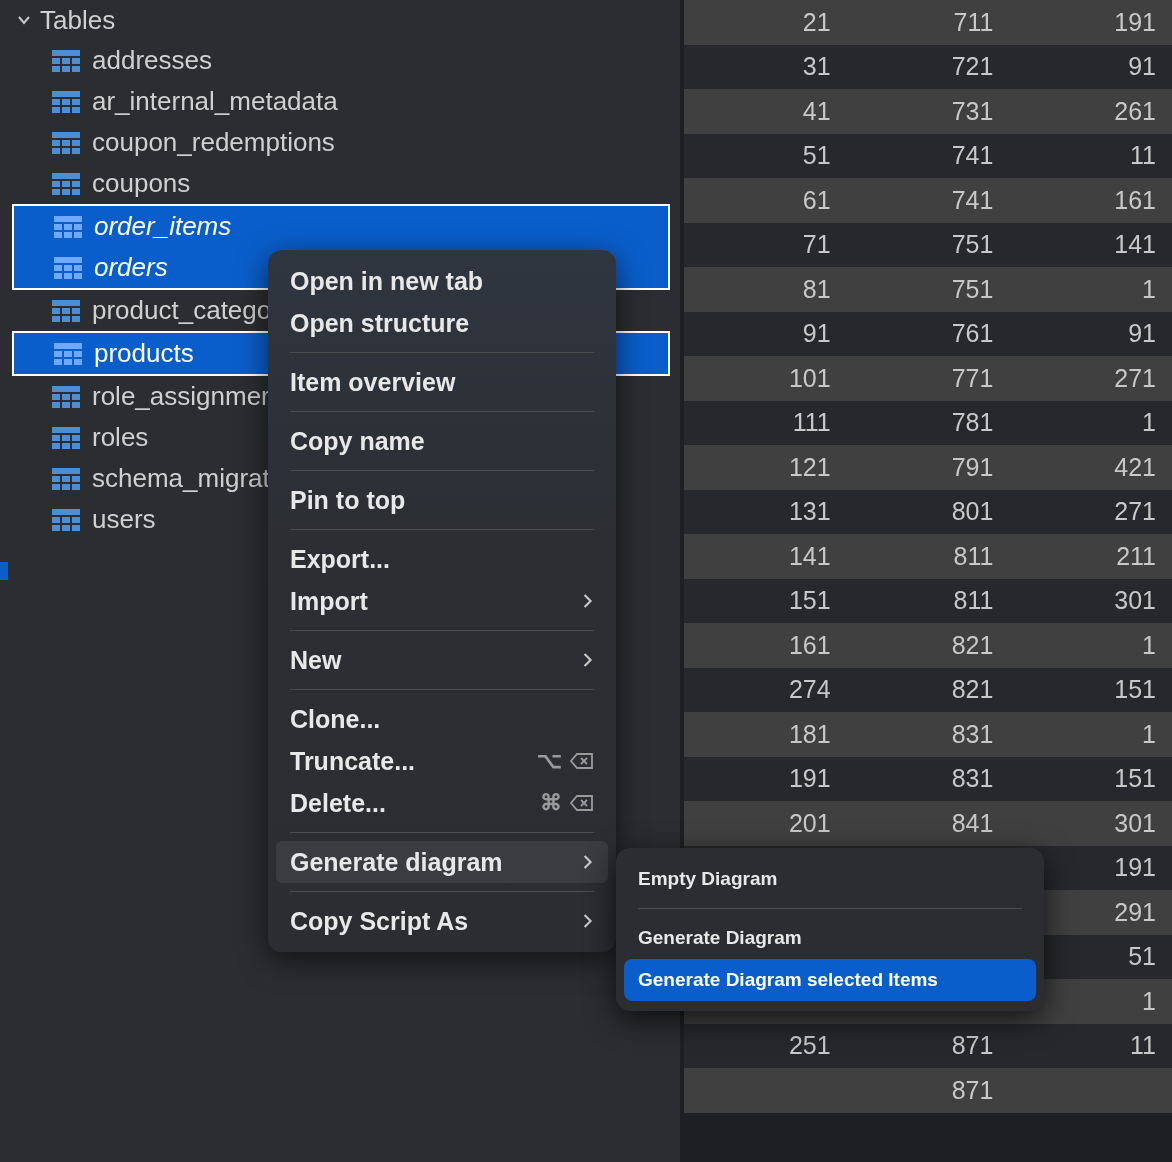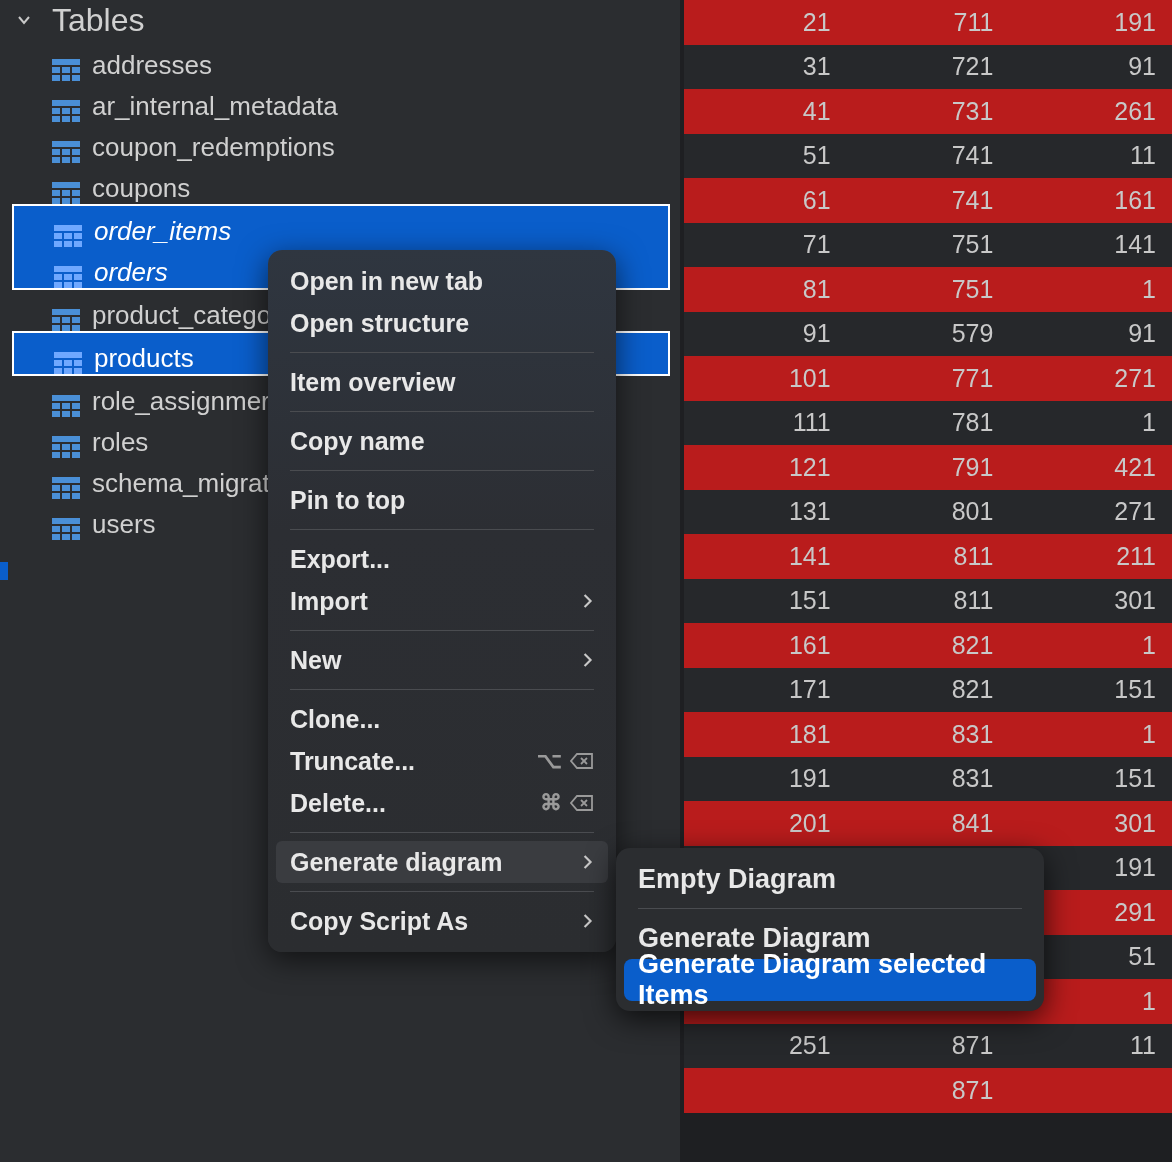--- a/index.html
+++ b/index.html
@@ -18,34 +18,33 @@
     top: 0;
     width: 680px;
     height: 1162px;
     background: #2b2d30;
   }
   .folder-row {
     display: flex;
     align-items: center;
     height: 40px;
     padding-left: 14px;
-    font-size: 32px;
+    font-size: 26px;
     color: #d0d0d0;
     cursor: pointer;
-    gap: 12px;
   }
   .chevron {
     display: inline-flex;
     width: 20px;
     height: 20px;
     margin-right: 6px;
   }
   .table-row {
     display: flex;
-    align-items: flex-end;
+    align-items: center;
     height: 41px;
     padding-left: 52px;
     font-size: 26px;
     color: #d0d0d0;
     cursor: pointer;
   }
   .selected-group {
     border: 2px solid #fff;
     background: #0a5ecb;
     margin-left: 12px;
@@ -85,21 +84,21 @@
     background: #1e1f22;
     font-size: 25px;
     color: #c8c8c8;
   }
   .data-row {
     display: flex;
     height: 44.5px;
     align-items: center;
   }
   .data-row.odd { background: #26282b; }
-  .data-row.even { background: #b91c1c; }
+  .data-row.even { background: #404040; }
   .data-cell {
     flex: 1;
     text-align: right;
     padding-right: 16px;
     font-variant-numeric: tabular-nums;
   }
   .context-menu {
     position: absolute;
     left: 268px;
     top: 250px;
@@ -139,21 +138,21 @@
   }
   .submenu {
     position: absolute;
     left: 616px;
     top: 848px;
     width: 428px;
     background: #2b2d30;
     border-radius: 14px;
     box-shadow: 0 8px 30px rgba(0,0,0,0.7);
     padding: 10px 0;
-    font-size: 27px;
+    font-size: 19px;
     color: #e8e8e8;
   }
   .submenu .menu-item.active {
     background: #0a5ecb;
     color: #fff;
     border-radius: 8px;
     margin: 0 8px;
     padding: 16px 14px;
   }
   .shortcut-sym {
@@ -397,21 +396,21 @@
         <div class="data-cell">751</div>
         <div class="data-cell">141</div>
       </div>
       <div class="data-row even">
         <div class="data-cell">81</div>
         <div class="data-cell">751</div>
         <div class="data-cell">1</div>
       </div>
       <div class="data-row odd">
         <div class="data-cell">91</div>
-        <div class="data-cell">579</div>
+        <div class="data-cell">761</div>
         <div class="data-cell">91</div>
       </div>
       <div class="data-row even">
         <div class="data-cell">101</div>
         <div class="data-cell">771</div>
         <div class="data-cell">271</div>
       </div>
       <div class="data-row odd">
         <div class="data-cell">111</div>
         <div class="data-cell">781</div>
@@ -436,21 +435,21 @@
         <div class="data-cell">151</div>
         <div class="data-cell">811</div>
         <div class="data-cell">301</div>
       </div>
       <div class="data-row even">
         <div class="data-cell">161</div>
         <div class="data-cell">821</div>
         <div class="data-cell">1</div>
       </div>
       <div class="data-row odd">
-        <div class="data-cell">171</div>
+        <div class="data-cell">274</div>
         <div class="data-cell">821</div>
         <div class="data-cell">151</div>
       </div>
       <div class="data-row even">
         <div class="data-cell">181</div>
         <div class="data-cell">831</div>
         <div class="data-cell">1</div>
       </div>
       <div class="data-row odd">
         <div class="data-cell">191</div>

